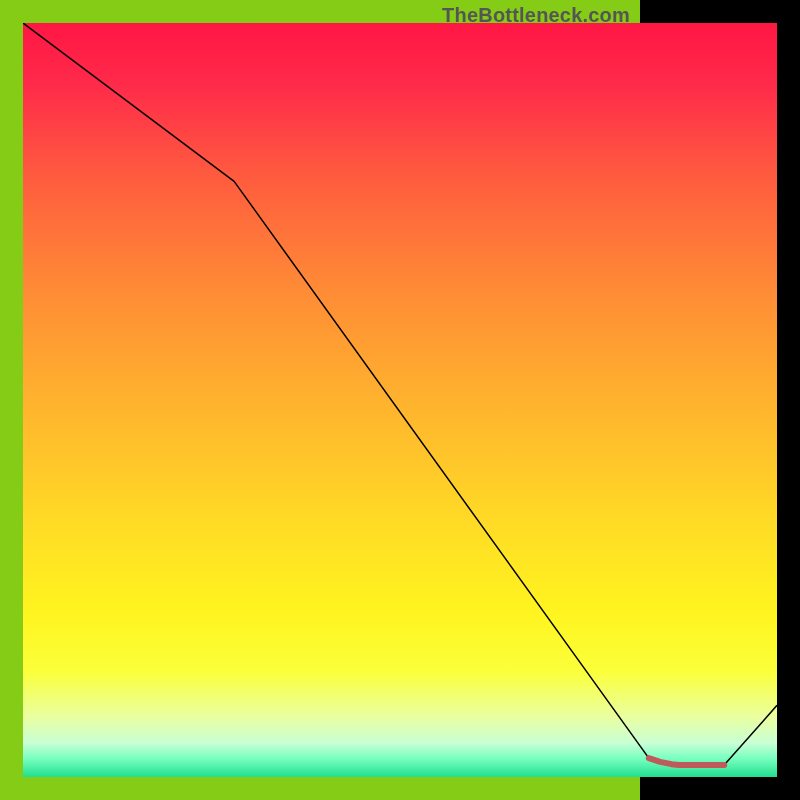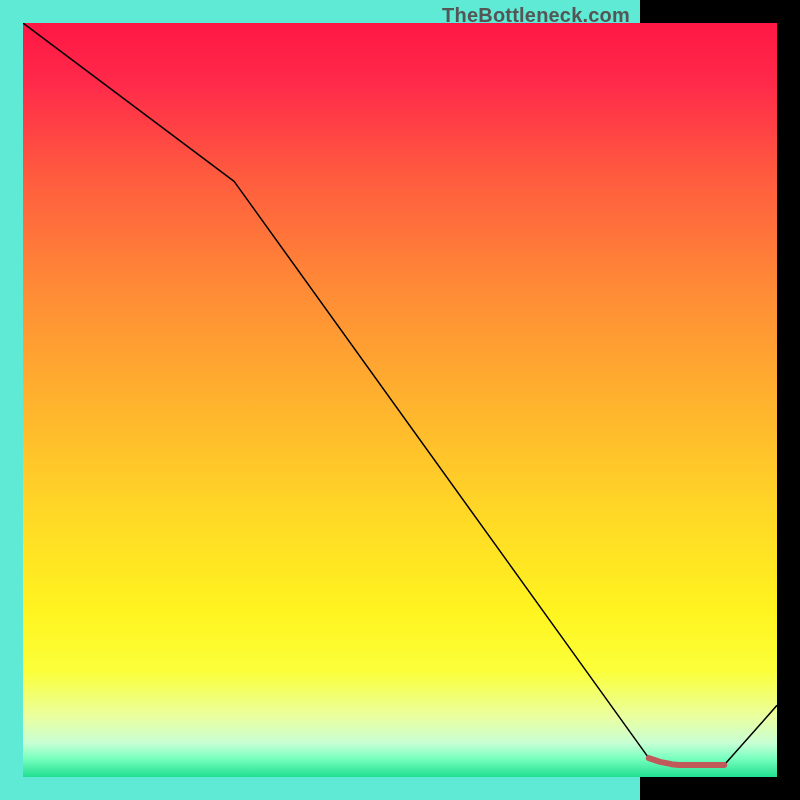--- a/index.html
+++ b/index.html
@@ -8,21 +8,21 @@
     width: 800px;
     height: 800px;
     overflow: hidden;
     background: #000;
     font-family: Arial, Helvetica, sans-serif;
   }
   .container {
     position: relative;
     width: 640px;
     height: 800px;
-    background: #5eead4;
+    background: #84cc16;
   }
   .watermark {
     position: absolute;
     top: 4px;
     right: 10px;
     color: #555555;
     font-size: 20px;
     font-weight: 600;
     letter-spacing: 0.2px;
     z-index: 10;

